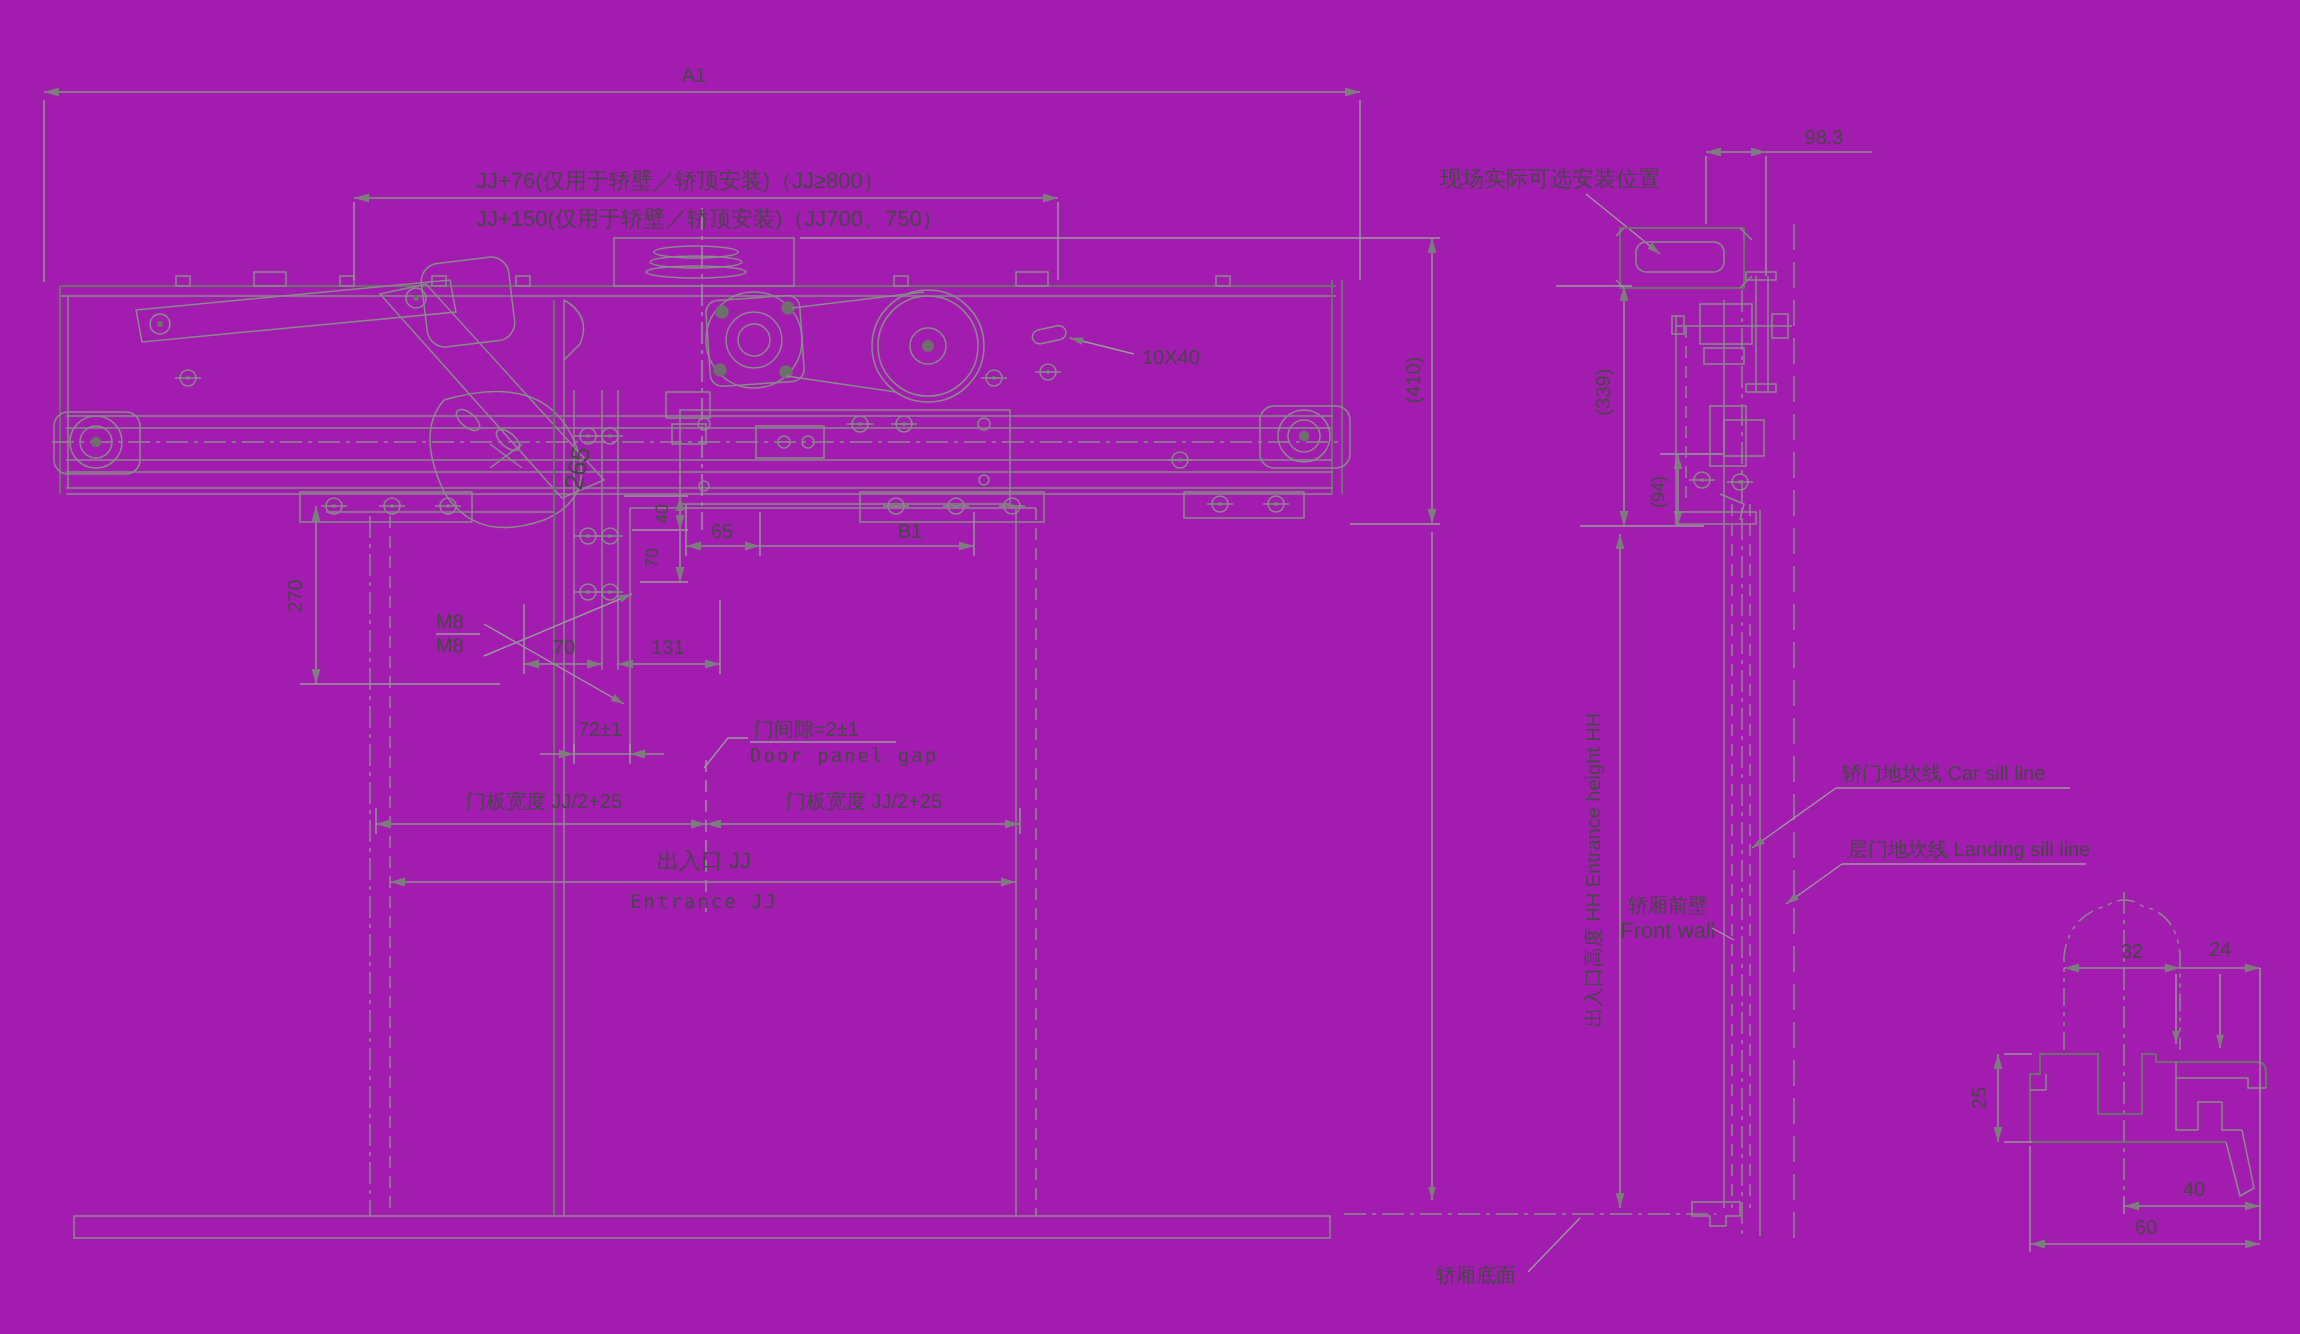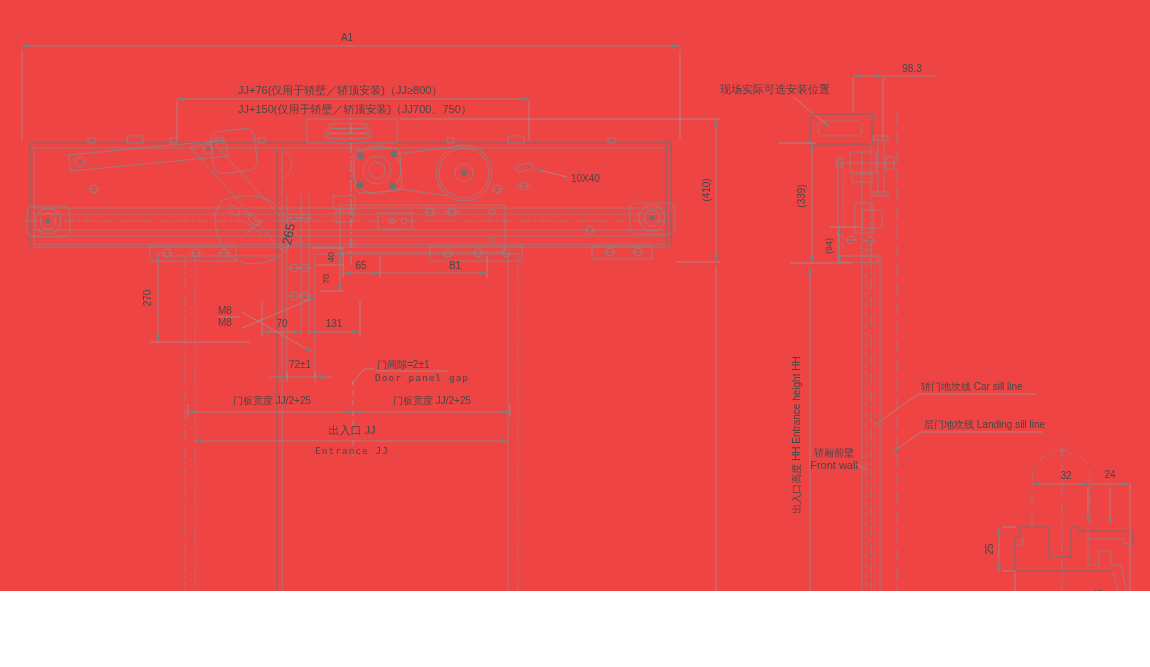--- a/index.html
+++ b/index.html
@@ -1,16 +1,16 @@
 <!DOCTYPE html>
 <html><head>
 <meta charset="utf-8">
 <style>
   html,body{margin:0;padding:0;background:#ffffff;}
-  .stage{position:relative;width:1150px;height:591px;background:#ef4444;overflow:hidden;
+  .stage{position:relative;width:1150px;height:667px;background:#a21caf;overflow:hidden;
          font-family:"Liberation Sans", sans-serif;}
   svg{position:absolute;left:0;top:0;}
   
   .ln  {stroke:#6f6f6f;stroke-width:1;fill:none;}
   .lnT {stroke:#8a8a8a;stroke-width:.75;fill:none;}          
   .dim {stroke:#8f8f8f;stroke-width:.8;fill:none;}           
   .ext {stroke:#9b9b9b;stroke-width:.7;fill:none;}           
   .dash    {stroke-dasharray:6 4;}
   .dashdot {stroke-dasharray:11 3 2 3;}
   .longdash{stroke-dasharray:13 6;}

